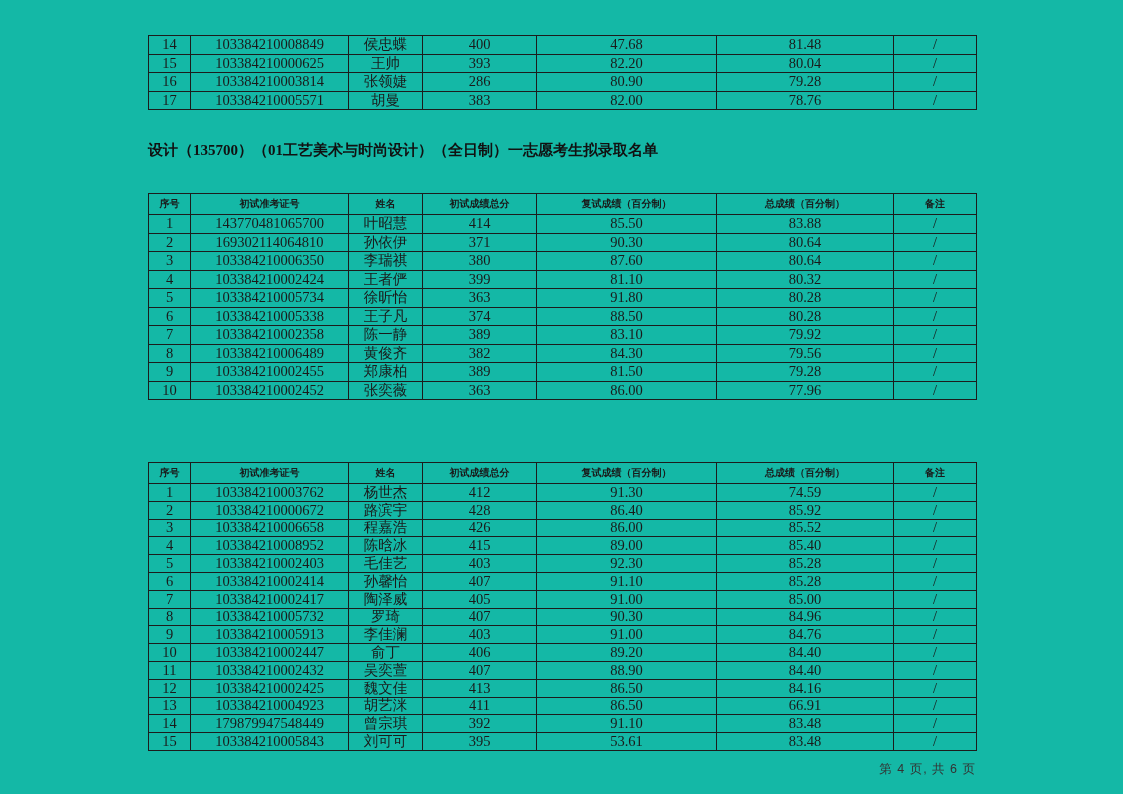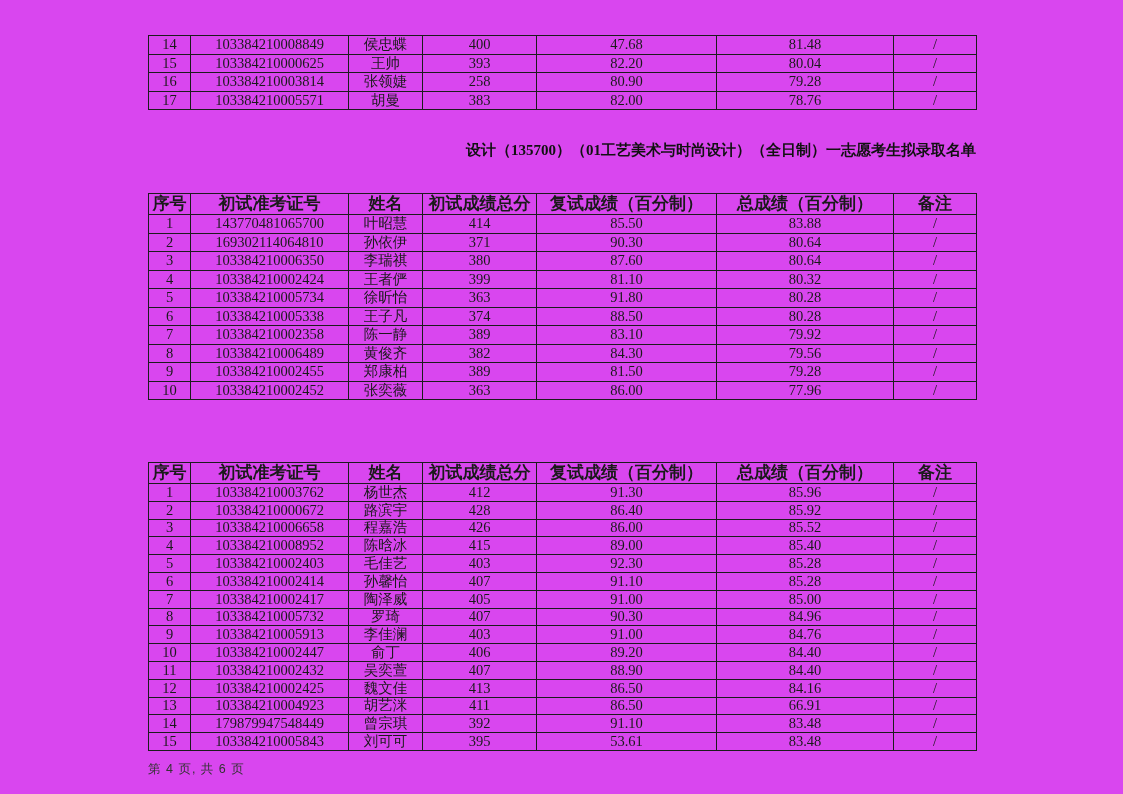--- a/index.html
+++ b/index.html
@@ -5,21 +5,21 @@
   html, body {
     margin: 0; padding: 0;
     background: #ffffff;
     font-family: "Liberation Serif", "DejaVu Serif", serif;
     color: #1a1a1a;
   }
   .page {
     position: relative;
     width: 1123px;
     height: 794px;
-    background: #d946ef;
+    background: #14b8a6;
     overflow: hidden;
   }
   .block {
     position: absolute;
     left: 148px;
     width: 828px;
   }
   .tbl {
     width: 100%;
     border-collapse: collapse;
@@ -31,42 +31,42 @@
     vertical-align: middle;
     padding: 0 2px;
     font-size: 14.5px;
     line-height: 1.05;
     white-space: nowrap;
     overflow: hidden;
   }
   .tbl th {
     font-weight: bold;
     height: 20px;
-    font-size: 17px;
+    font-size: 10px;
     margin-top: 44px;
   }
   #table-0 td { height: 17.5px; }
   #table-1 td { height: 17.5px; }
   #table-2 td { height: 16.8px; }
   .title {
     position: absolute;
     left: 148px;
     width: 828px;
     margin: 0;
-    text-align: right;
+    text-align: left;
     font-size: 15px;
     font-weight: bold;
     color: #111;
     font-family: "Liberation Serif", "DejaVu Serif", serif;
   }
   .footer {
     position: absolute;
     left: 148px;
     width: 828px;
-    text-align: left;
+    text-align: right;
     font-size: 12.5px;
     color: #333;
     font-family: "Liberation Sans", "DejaVu Sans", sans-serif;
     letter-spacing: 1px;
   }
 </style>
 </head>
 <body>
 
 <div class="page">
@@ -98,21 +98,21 @@
             <td>王帅</td>
             <td>393</td>
             <td>82.20</td>
             <td>80.04</td>
             <td>/</td>
           </tr>
           <tr>
             <td>16</td>
             <td>103384210003814</td>
             <td>张领婕</td>
-            <td>258</td>
+            <td>286</td>
             <td>80.90</td>
             <td>79.28</td>
             <td>/</td>
           </tr>
           <tr>
             <td>17</td>
             <td>103384210005571</td>
             <td>胡曼</td>
             <td>383</td>
             <td>82.00</td>
@@ -265,21 +265,21 @@
             <th>备注</th>
           </tr>
         </thead>
         <tbody>
           <tr>
             <td>1</td>
             <td>103384210003762</td>
             <td>杨世杰</td>
             <td>412</td>
             <td>91.30</td>
-            <td>85.96</td>
+            <td>74.59</td>
             <td>/</td>
           </tr>
           <tr>
             <td>2</td>
             <td>103384210000672</td>
             <td>路滨宇</td>
             <td>428</td>
             <td>86.40</td>
             <td>85.92</td>
             <td>/</td>

